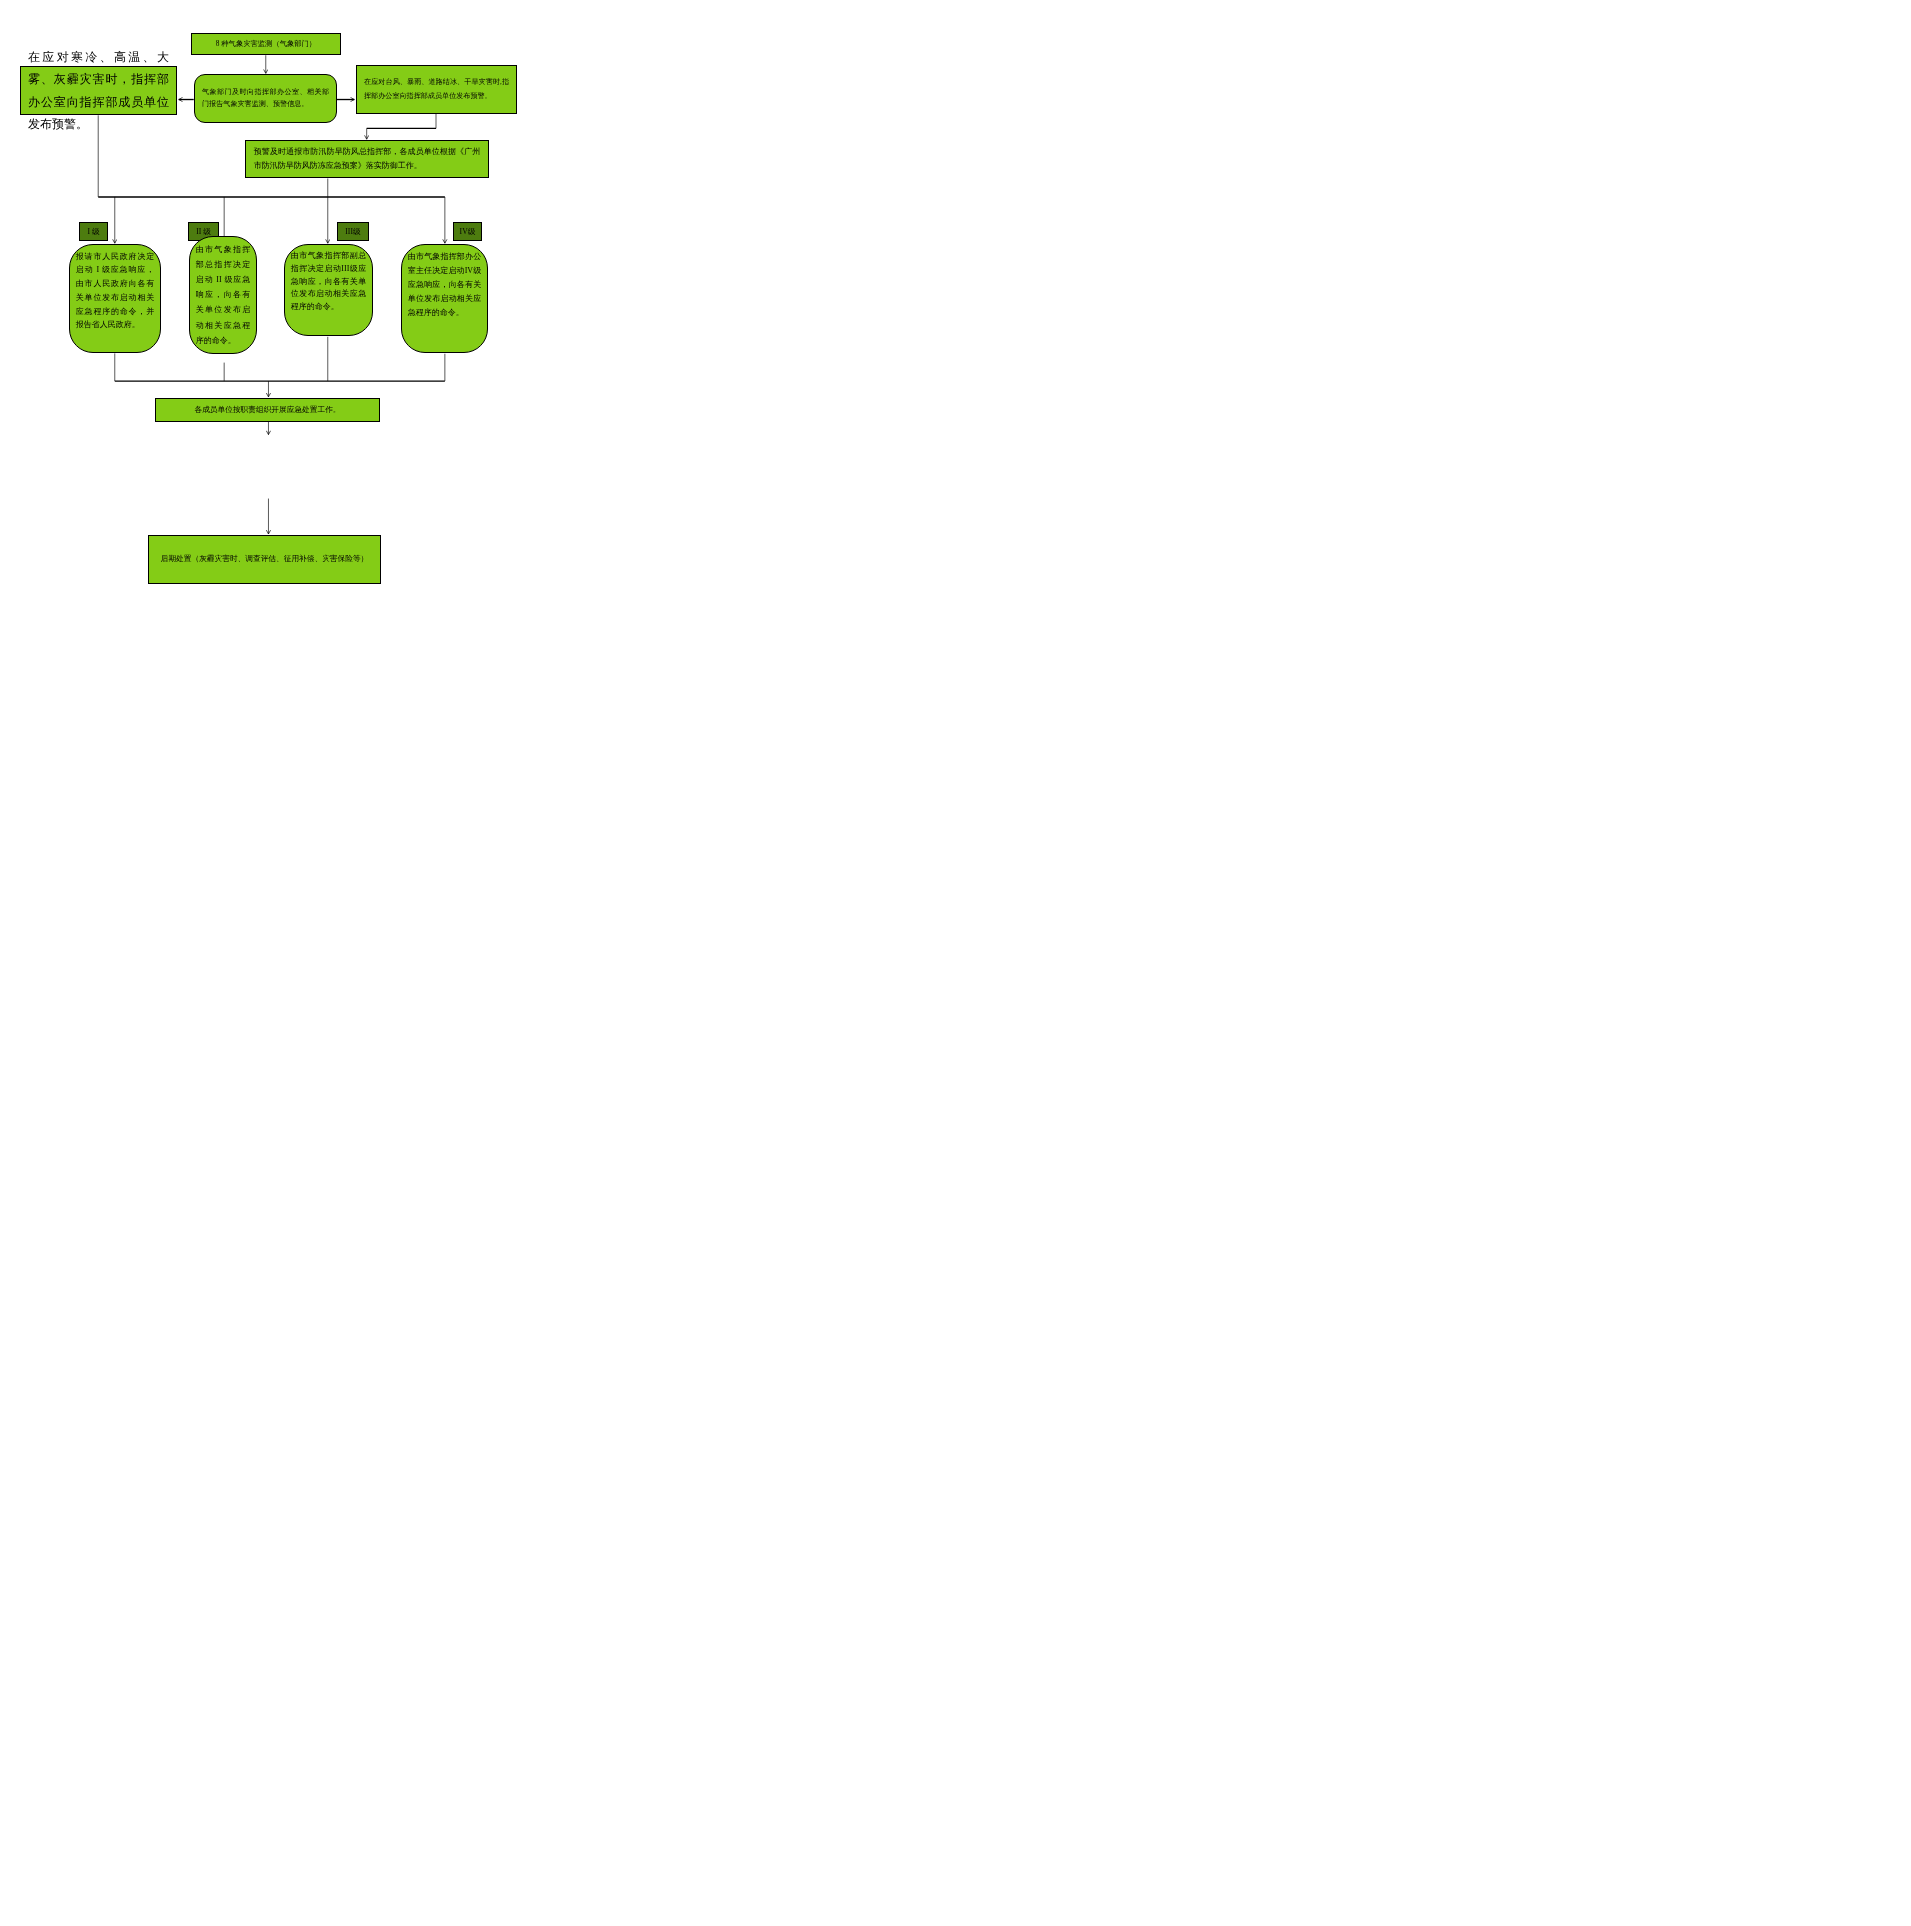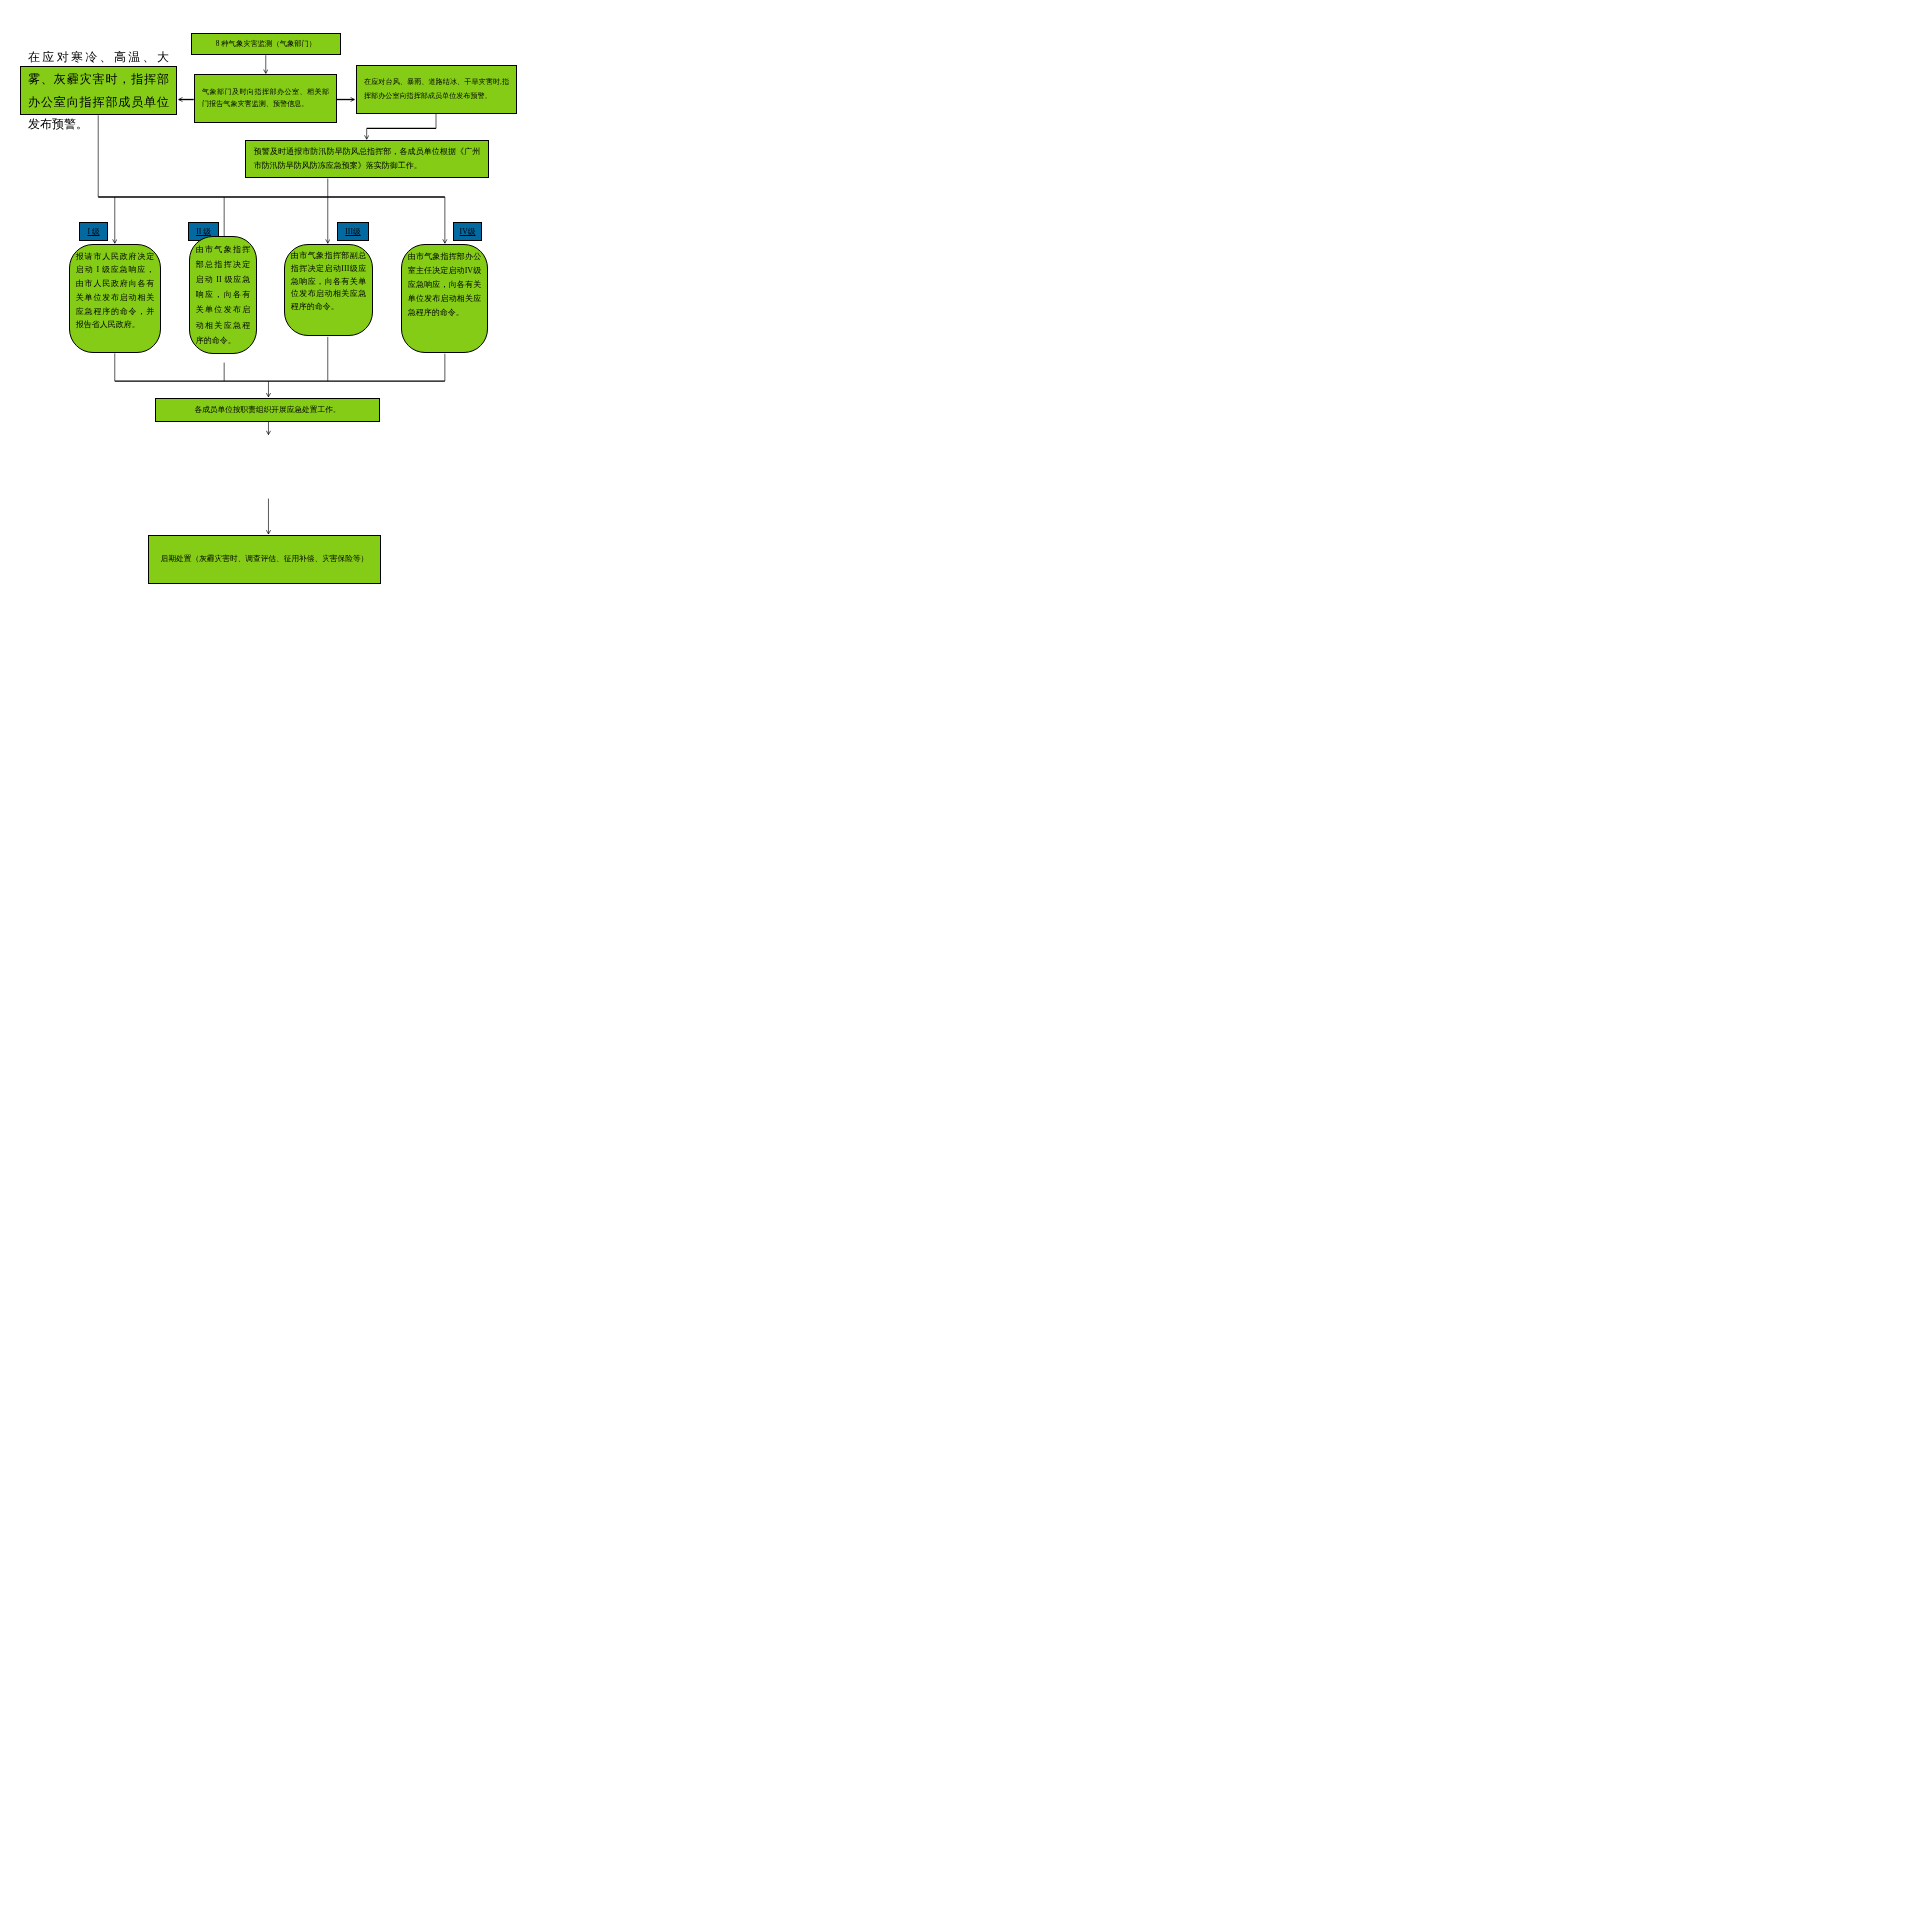--- a/index.html
+++ b/index.html
@@ -18,28 +18,27 @@
     position:absolute;background:#84cc16;border:1.2px solid #000;
     box-sizing:border-box;display:flex;align-items:center;
     line-height:1.75;
   }
   .node > span{display:block;width:100%;}
   .jt > span{text-align:justify;text-align-last:left;}
   .ct{justify-content:center;text-align:center;}
   .ct > span{text-align:center;}
   .top-align{align-items:flex-start;}
   .lvl{
-    position:absolute;background:#0369a1;border:1.2px solid #000;
+    position:absolute;background:#4d7c0f;border:1.2px solid #000;
     box-sizing:border-box;display:flex;align-items:center;justify-content:center;
     font-size:7.7px;
-    text-decoration:underline;
   }
   #node-monitor{left:191px;top:33px;width:150px;height:22.3px;font-size:7.3px;padding:1.5px 5.4px;}
   #node-warn-left{left:20px;top:66px;width:157px;height:49px;font-size:12px;padding:3.1px 7px;line-height:1.85;}
-  #node-report{left:194px;top:74px;width:143px;height:49px;font-size:7.1px;padding:3.1px 7px;line-height:1.68;}
+  #node-report{left:194px;top:74px;width:143px;height:49px;font-size:7.1px;padding:3.1px 7px;line-height:1.68;border-radius:11px;}
   #node-warn-right{left:356px;top:65px;width:161px;height:49px;font-size:7.1px;padding:3.1px 7px;line-height:1.85;}
   #node-notify{left:245px;top:140px;width:244px;height:38px;font-size:8px;padding:2.3px 7.7px;line-height:1.72;}
   #label-1{left:79px;top:222px;width:29px;height:19px;}
   #label-2{left:188px;top:222px;width:31px;height:19px;}
   #label-3{left:337px;top:222px;width:32px;height:19px;}
   #label-4{left:453px;top:222px;width:29px;height:19px;}
   .level-box{font-size:8px;line-height:1.8;padding:4.6px 5.8px;border-radius:24px;}
   #level-box-1{left:69px;top:244px;width:92px;height:109px;line-height:1.72;}
   #level-box-2{left:189px;top:236px;width:68px;height:118px;line-height:1.9;}
   #level-box-3{left:284px;top:244px;width:89px;height:92px;line-height:1.62;}

